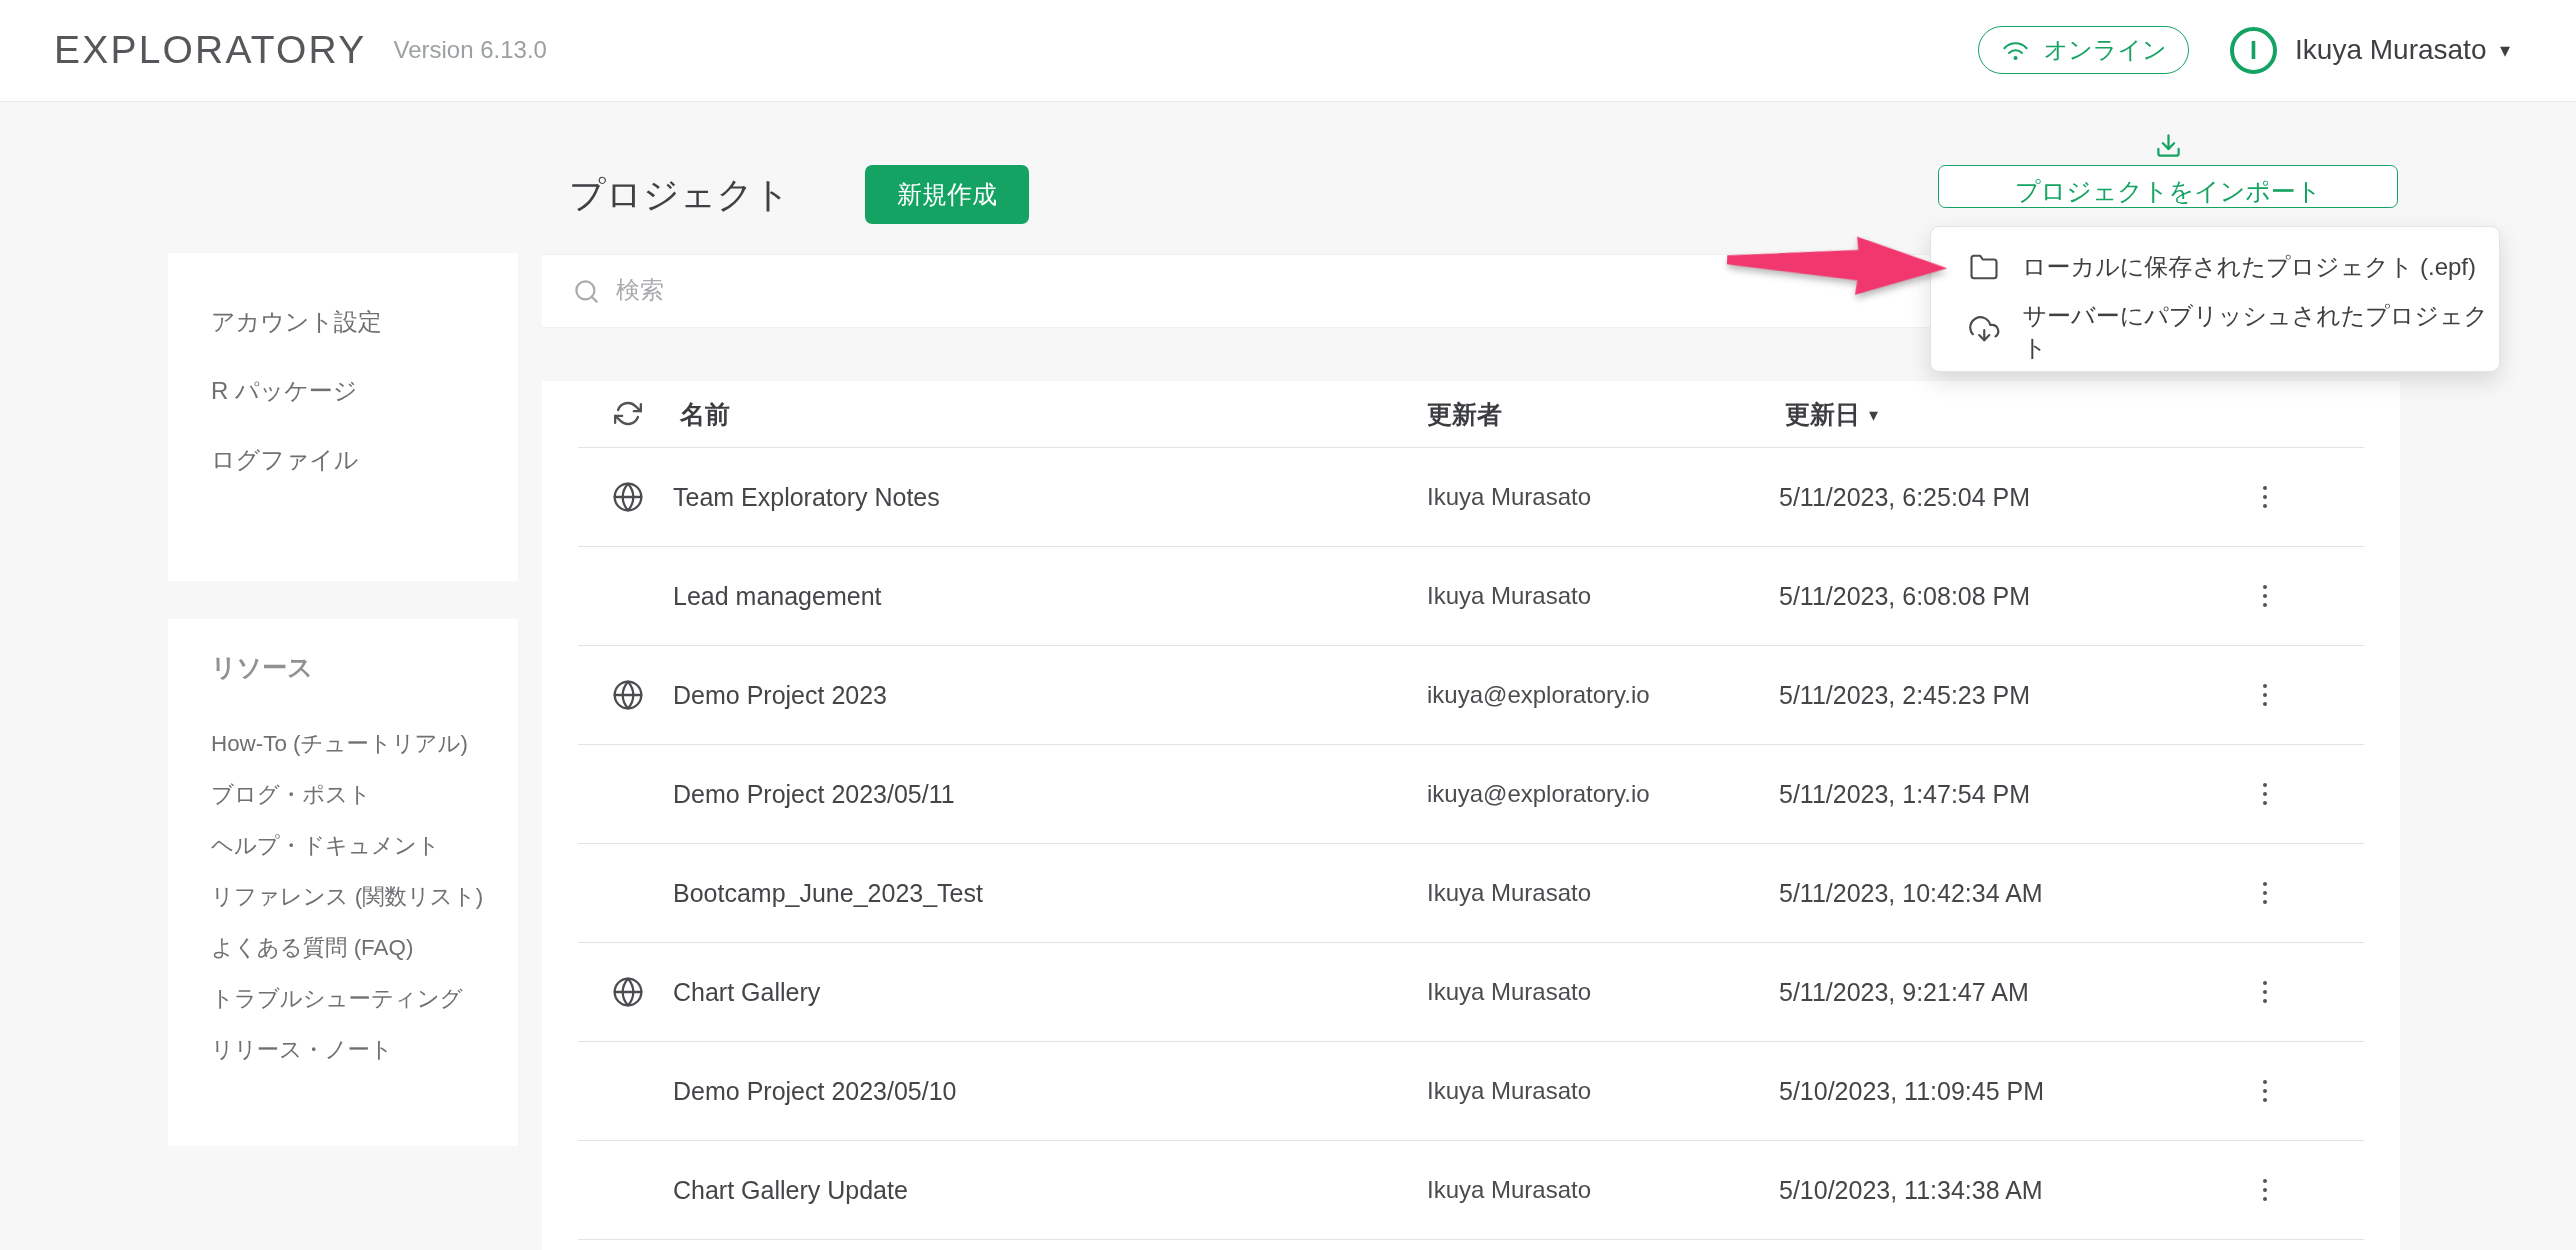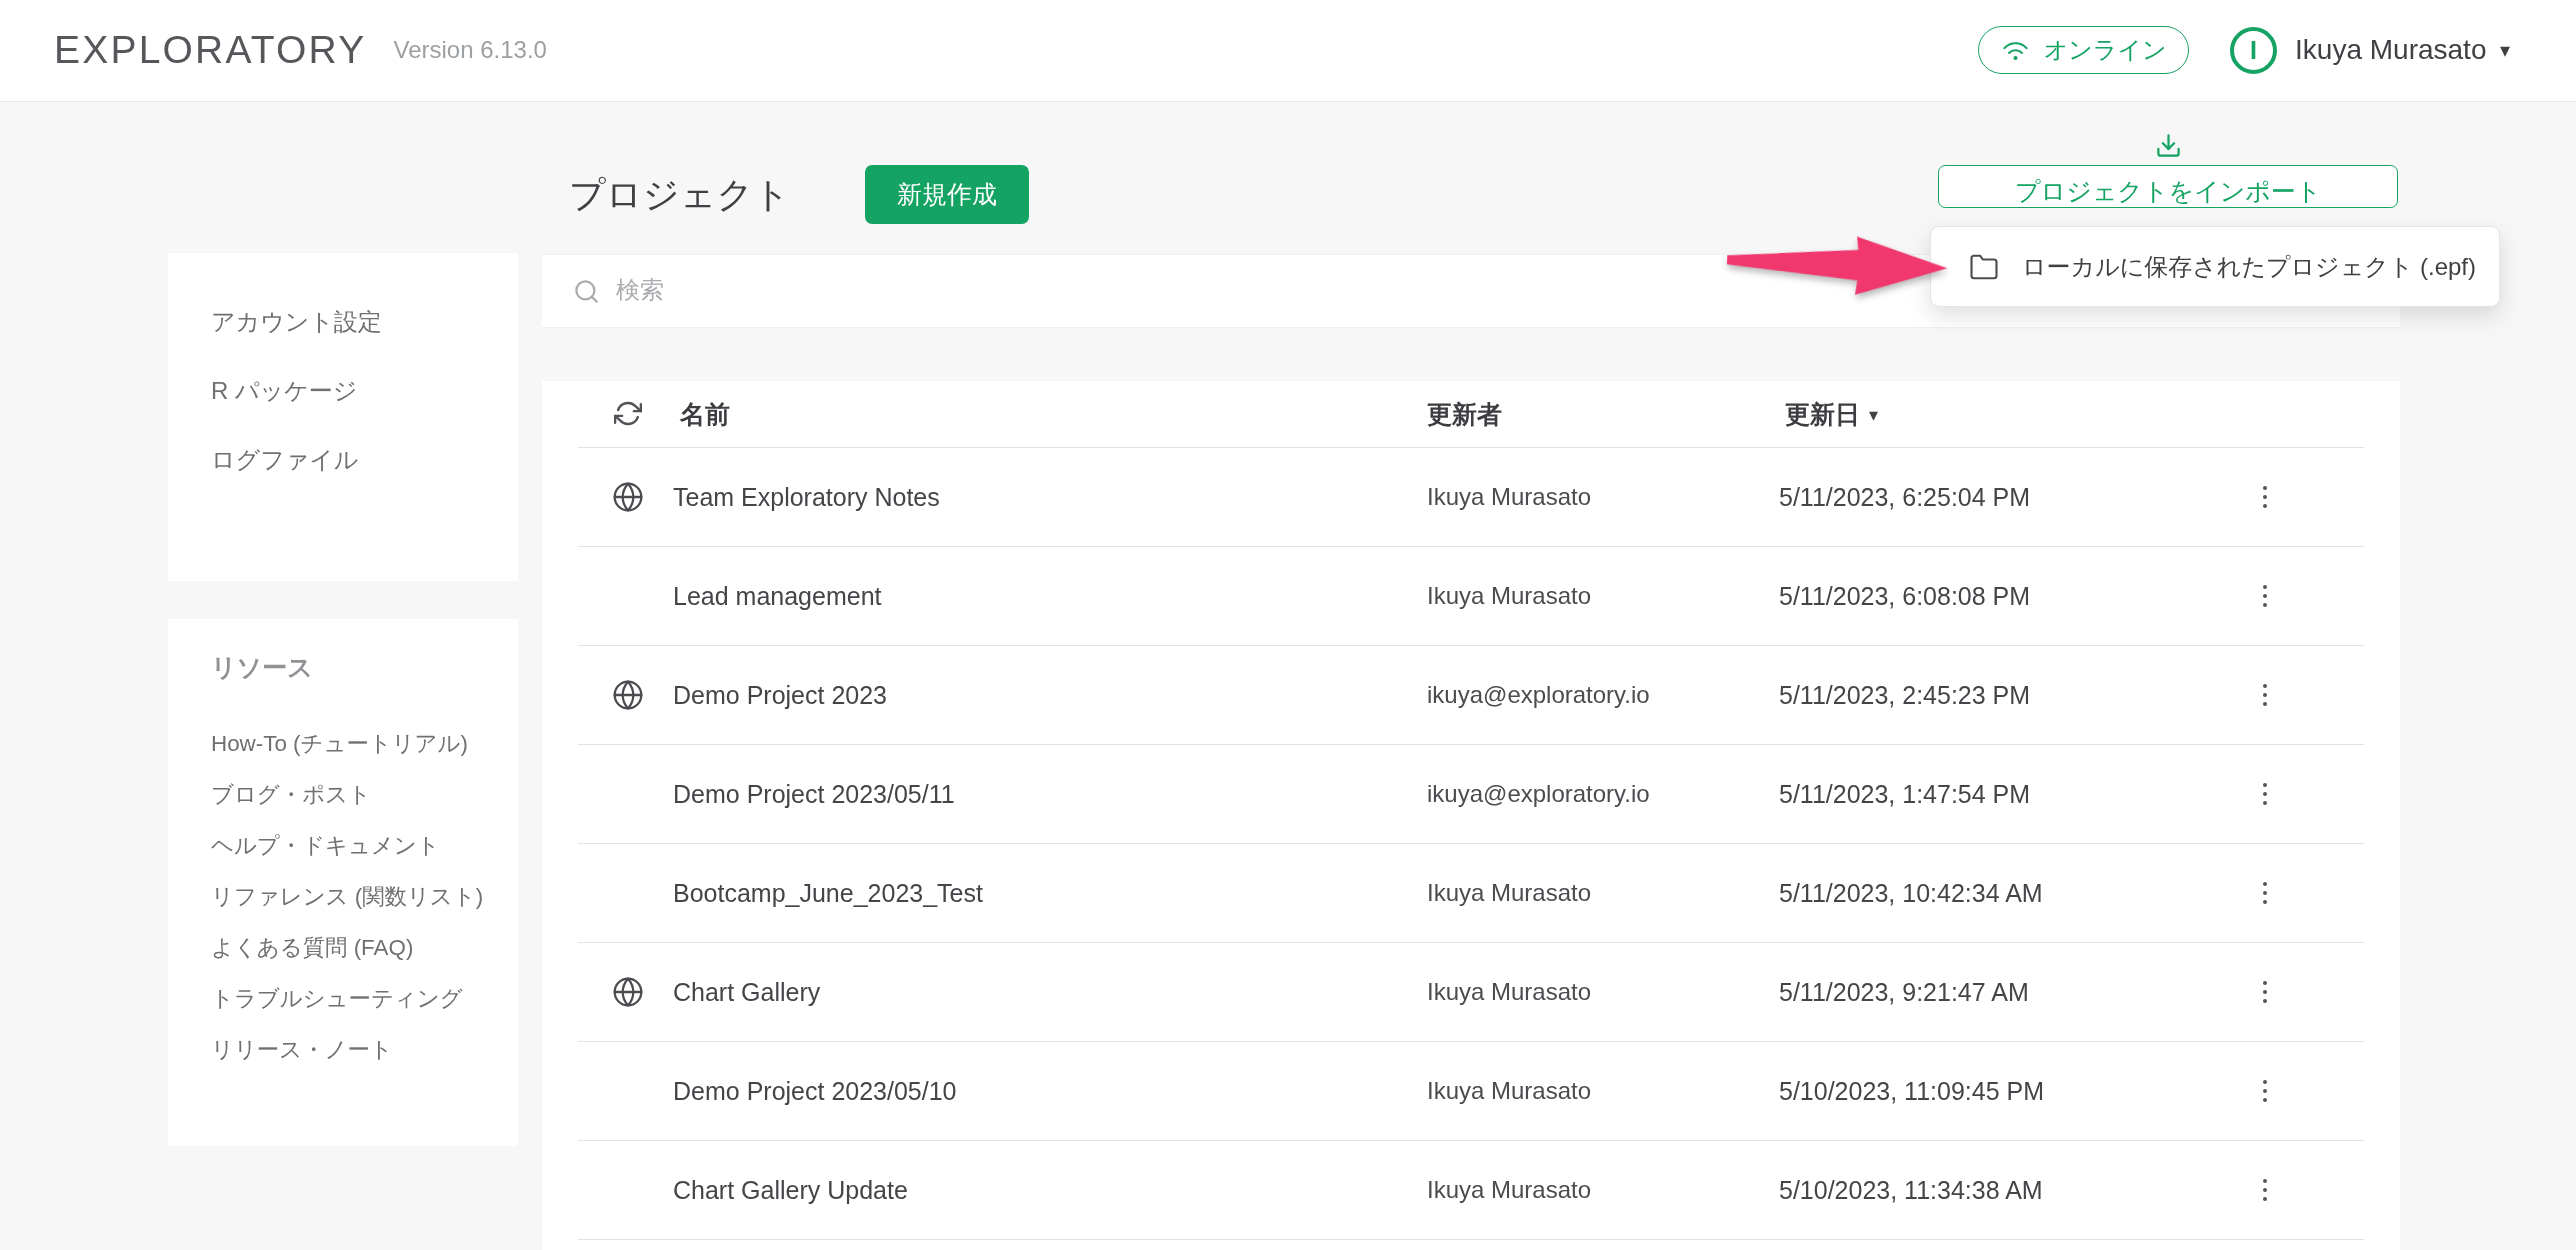--- a/index.html
+++ b/index.html
@@ -335,20 +335,30 @@
 
   <div class="dropdown">
     <div class="dd-item">
       <span>
         <svg width="30" height="30" viewBox="0 0 24 24" fill="none" stroke="#4a4c4f" stroke-width="1.7" stroke-linejoin="round">
           <path d="M22 19a2 2 0 0 1-2 2H4a2 2 0 0 1-2-2V5a2 2 0 0 1 2-2h5l2 3h9a2 2 0 0 1 2 2z"></path>
         </svg>
       </span>
       <span>ローカルに保存されたプロジェクト (.epf)</span>
     </div>
+    <div class="dd-item">
+      <span>
+        <svg width="30.5" height="30.5" viewBox="0 0 24 24" fill="none" stroke="#4a4c4f" stroke-width="1.7" stroke-linecap="round" stroke-linejoin="round">
+          <polyline points="8 15 12 19 16 15"></polyline>
+          <line x1="12" y1="11" x2="12" y2="19"></line>
+          <path d="M20.88 16.09A5 5 0 0 0 18 7h-1.26A8 8 0 1 0 3 14.29"></path>
+        </svg>
+      </span>
+      <span>サーバーにパブリッシュされたプロジェクト</span>
+    </div>
   </div>
 
   <div class="annot-arrow">
     <svg width="224" height="61" viewBox="0 0 250 68">
       <polygon points="0,27 146,16 144,1 246,33 144,66 146,50 0,37" fill="#f1386e"></polygon>
     </svg>
   </div>
 
 </div>
 

